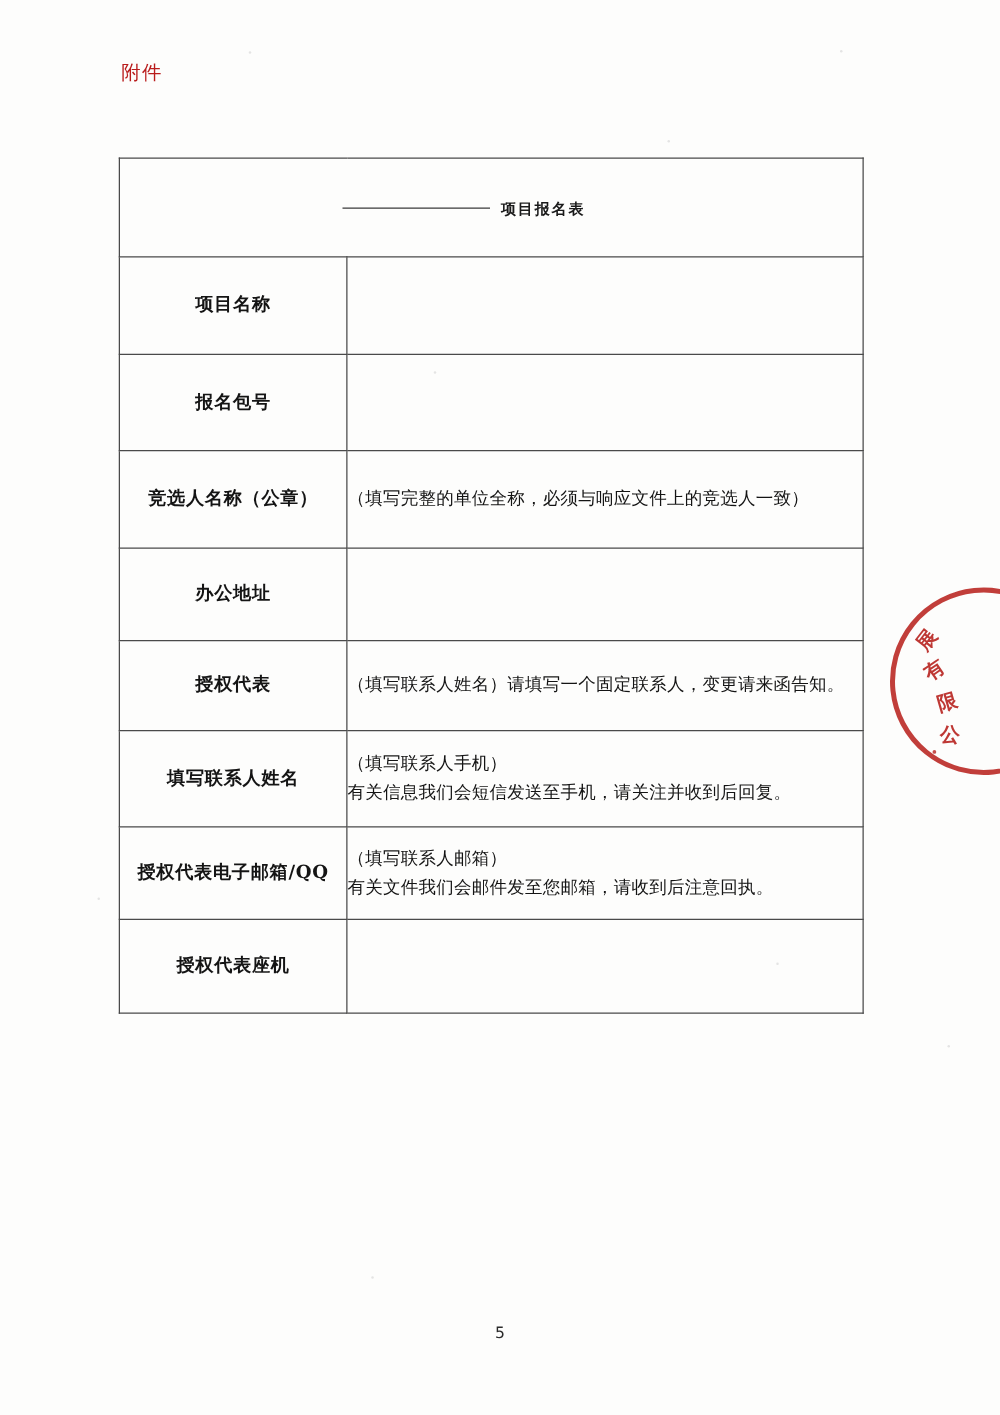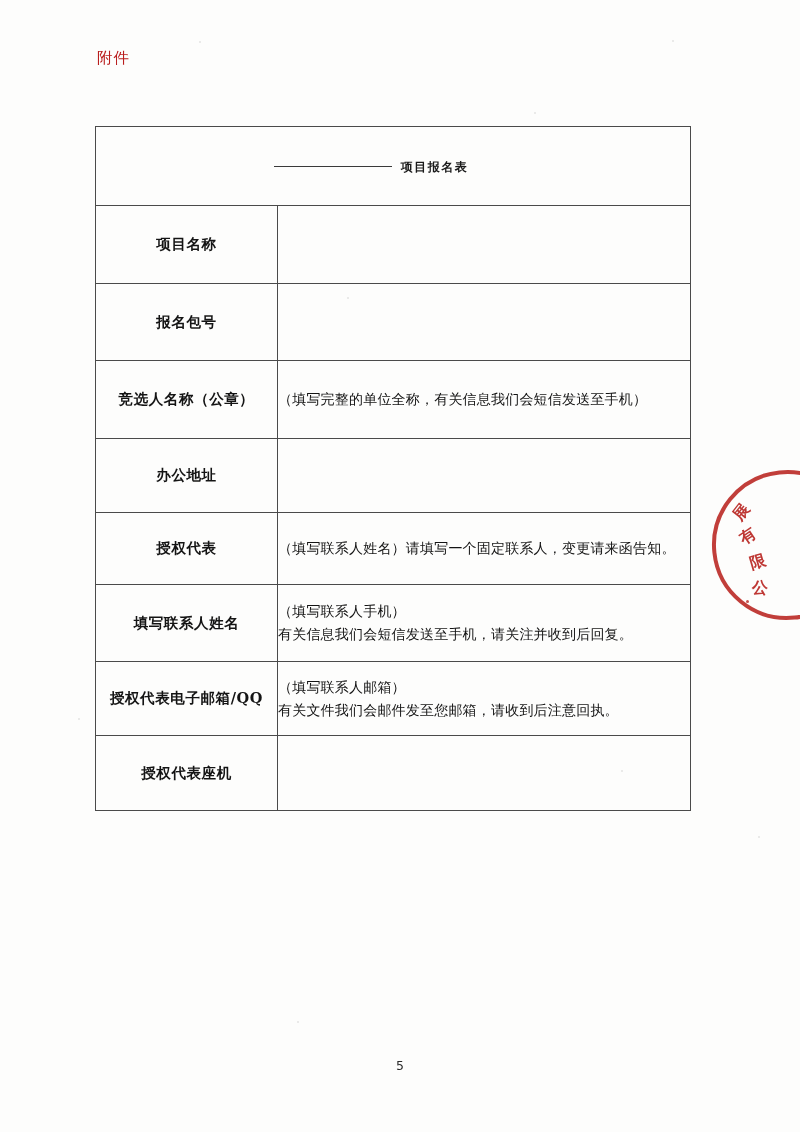--- a/index.html
+++ b/index.html
@@ -201,21 +201,21 @@
       </tr>
 
       <tr>
         <td class="label-cell r-h76">报名包号</td>
         <td class="value-cell empty r-h76"></td>
       </tr>
 
       <tr>
         <td class="label-cell r-h77">竞选人名称（公章）</td>
         <td class="value-cell r-h77">
-          <span class="ln">（填写完整的单位全称，有关信息我们会短信发送至手机）</span>
+          <span class="ln">（填写完整的单位全称，必须与响应文件上的竞选人一致）</span>
         </td>
       </tr>
 
       <tr>
         <td class="label-cell r-h73">办公地址</td>
         <td class="value-cell empty r-h73"></td>
       </tr>
 
 
       <tr>

